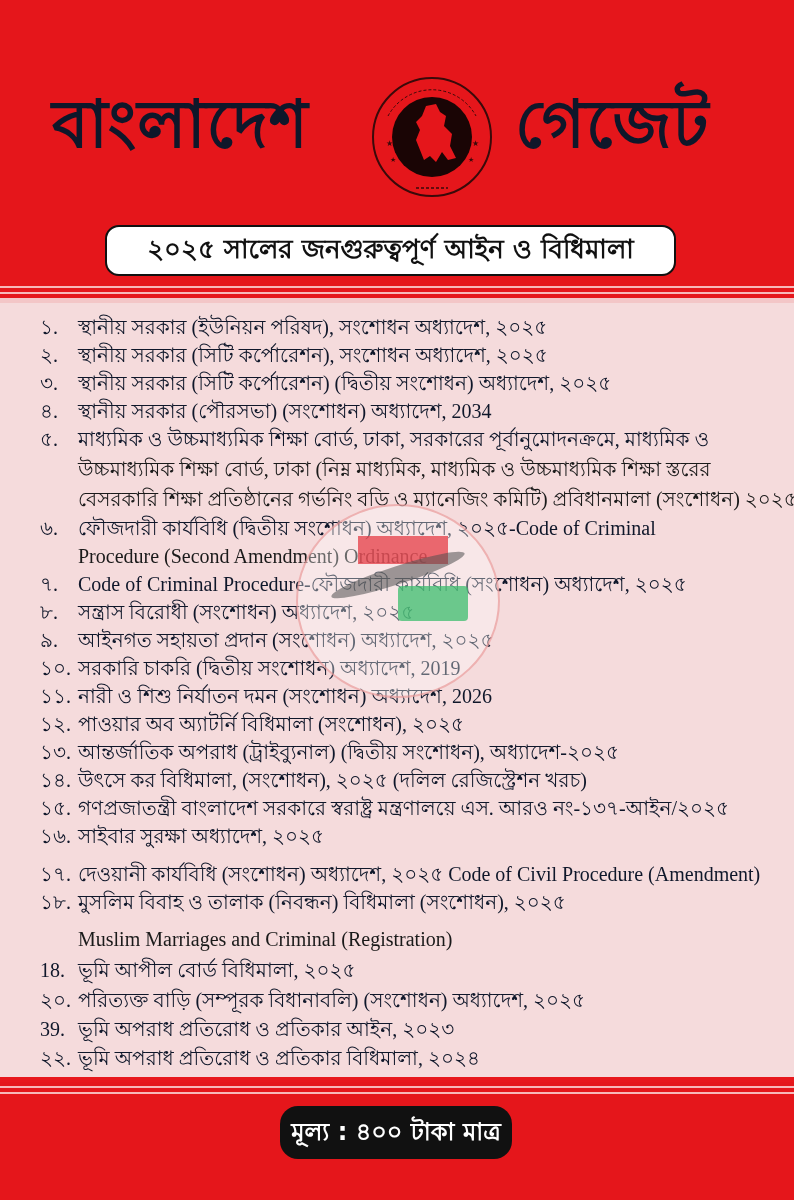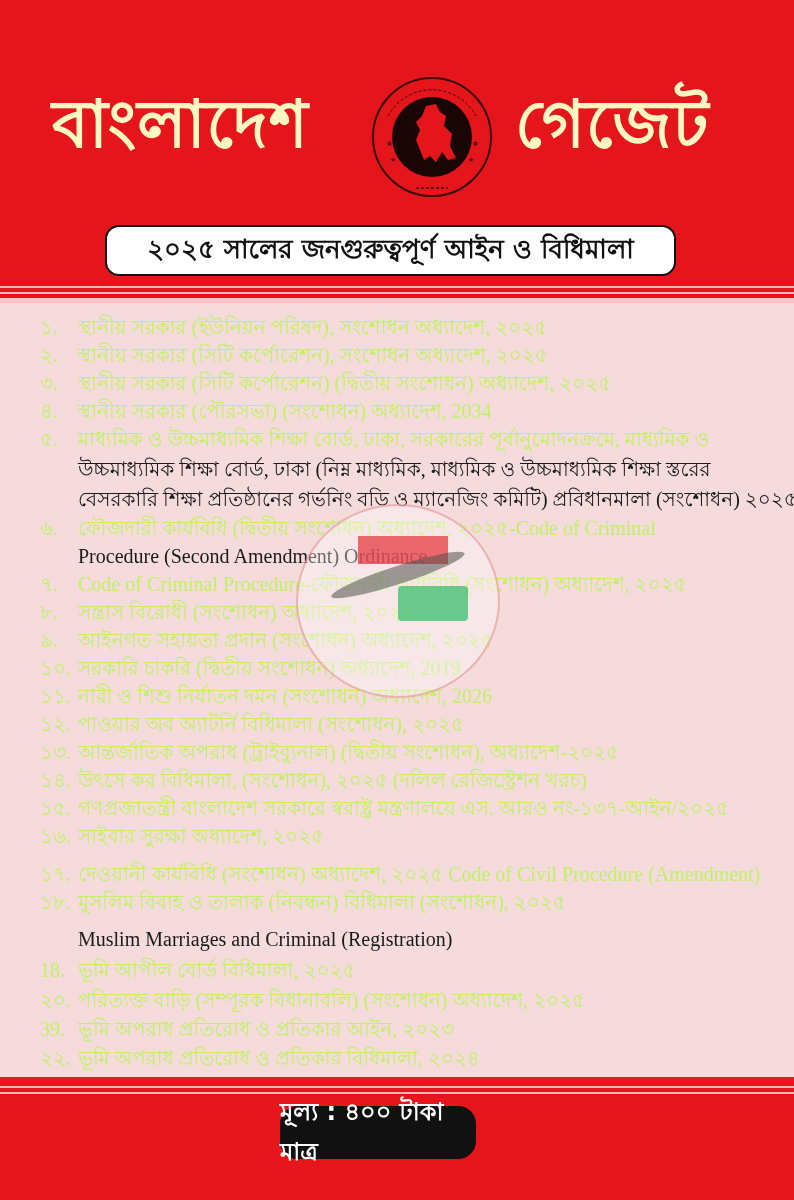--- a/index.html
+++ b/index.html
@@ -1,36 +1,36 @@
 <!DOCTYPE html>
 <html><head>
 <meta charset="utf-8">
 <style>
   html, body { margin:0; padding:0; }
   body { width:794px; height:1200px; overflow:hidden; background:#e8171c; font-family:"DejaVu Sans", sans-serif; position:relative; }
   .cover { position:absolute; inset:0; background:#e8171c; }
   .top { position:absolute; left:0; top:0; width:794px; height:286px; background:#e5161b; }
-  .title-left, .title-right { position:absolute; top:92px; color:#fef9c3; font-weight:bold; font-size:66px; letter-spacing:1px; line-height:1; font-family:"DejaVu Sans", sans-serif; }
+  .title-left, .title-right { position:absolute; top:92px; color:#0f172a; font-weight:bold; font-size:66px; letter-spacing:1px; line-height:1; font-family:"DejaVu Sans", sans-serif; }
   .title-left { left:52px; }
   .title-right { left:515px; }
   .emblem { position:absolute; left:366px; top:76px; width:132px; height:122px; }
   .subtitle-box { position:absolute; left:105px; top:225px; width:567px; height:47px; background:#fff; border:2px solid #111; border-radius:14px; display:flex; align-items:center; justify-content:center; }
   .subtitle-box span { font-weight:bold; font-size:26px; color:#111; }
   .stripes { position:absolute; left:0; width:794px; }
   .stripe { position:absolute; left:0; width:794px; }
   .content { position:absolute; left:0; top:303px; width:794px; height:774px; background:#f5dbdc; }
-  .item { position:absolute; left:40px; font-family:"Liberation Serif", "DejaVu Serif", serif; font-size:20px; color:#bef264; white-space:nowrap; line-height:30px; }
+  .item { position:absolute; left:40px; font-family:"Liberation Serif", "DejaVu Serif", serif; font-size:20px; color:#0f172a; white-space:nowrap; line-height:30px; }
   .num { display:inline-block; width:38px; }
   .cont { position:absolute; left:78px; font-family:"Liberation Serif", "DejaVu Serif", serif; font-size:20px; color:#1a1a1a; white-space:nowrap; line-height:30px; }
   .watermark { position:absolute; left:296px; top:504px; width:200px; height:190px; border-radius:50%; border:2px solid rgba(230,140,140,0.6); background:rgba(255,255,255,0.35); pointer-events:none; }
   .wm-red { position:absolute; left:60px; top:30px; width:90px; height:28px; background:rgba(230,60,70,0.75); }
   .wm-green { position:absolute; left:100px; top:80px; width:70px; height:35px; background:rgba(60,190,110,0.75); border-radius:4px; }
   .wm-swoosh { position:absolute; left:30px; top:60px; width:140px; height:18px; background:rgba(80,80,80,0.55); transform:rotate(-18deg); border-radius:50%; }
   .bottom { position:absolute; left:0; top:1100px; width:794px; height:100px; background:#e5161b; }
-  .price { position:absolute; left:280px; top:1106px; width:196px; height:53px; background:#111; border-radius:18px; display:flex; align-items:center; justify-content:center; }
+  .price { position:absolute; left:280px; top:1106px; width:232px; height:53px; background:#111; border-radius:18px; display:flex; align-items:center; justify-content:center; }
   .price span { color:#fff; font-weight:bold; font-size:24px; }
 </style>
 </head>
 <body>
 
 <div class="cover"></div>
 
 <div class="top">
   <div class="title-left">বাংলাদেশ</div>
 

